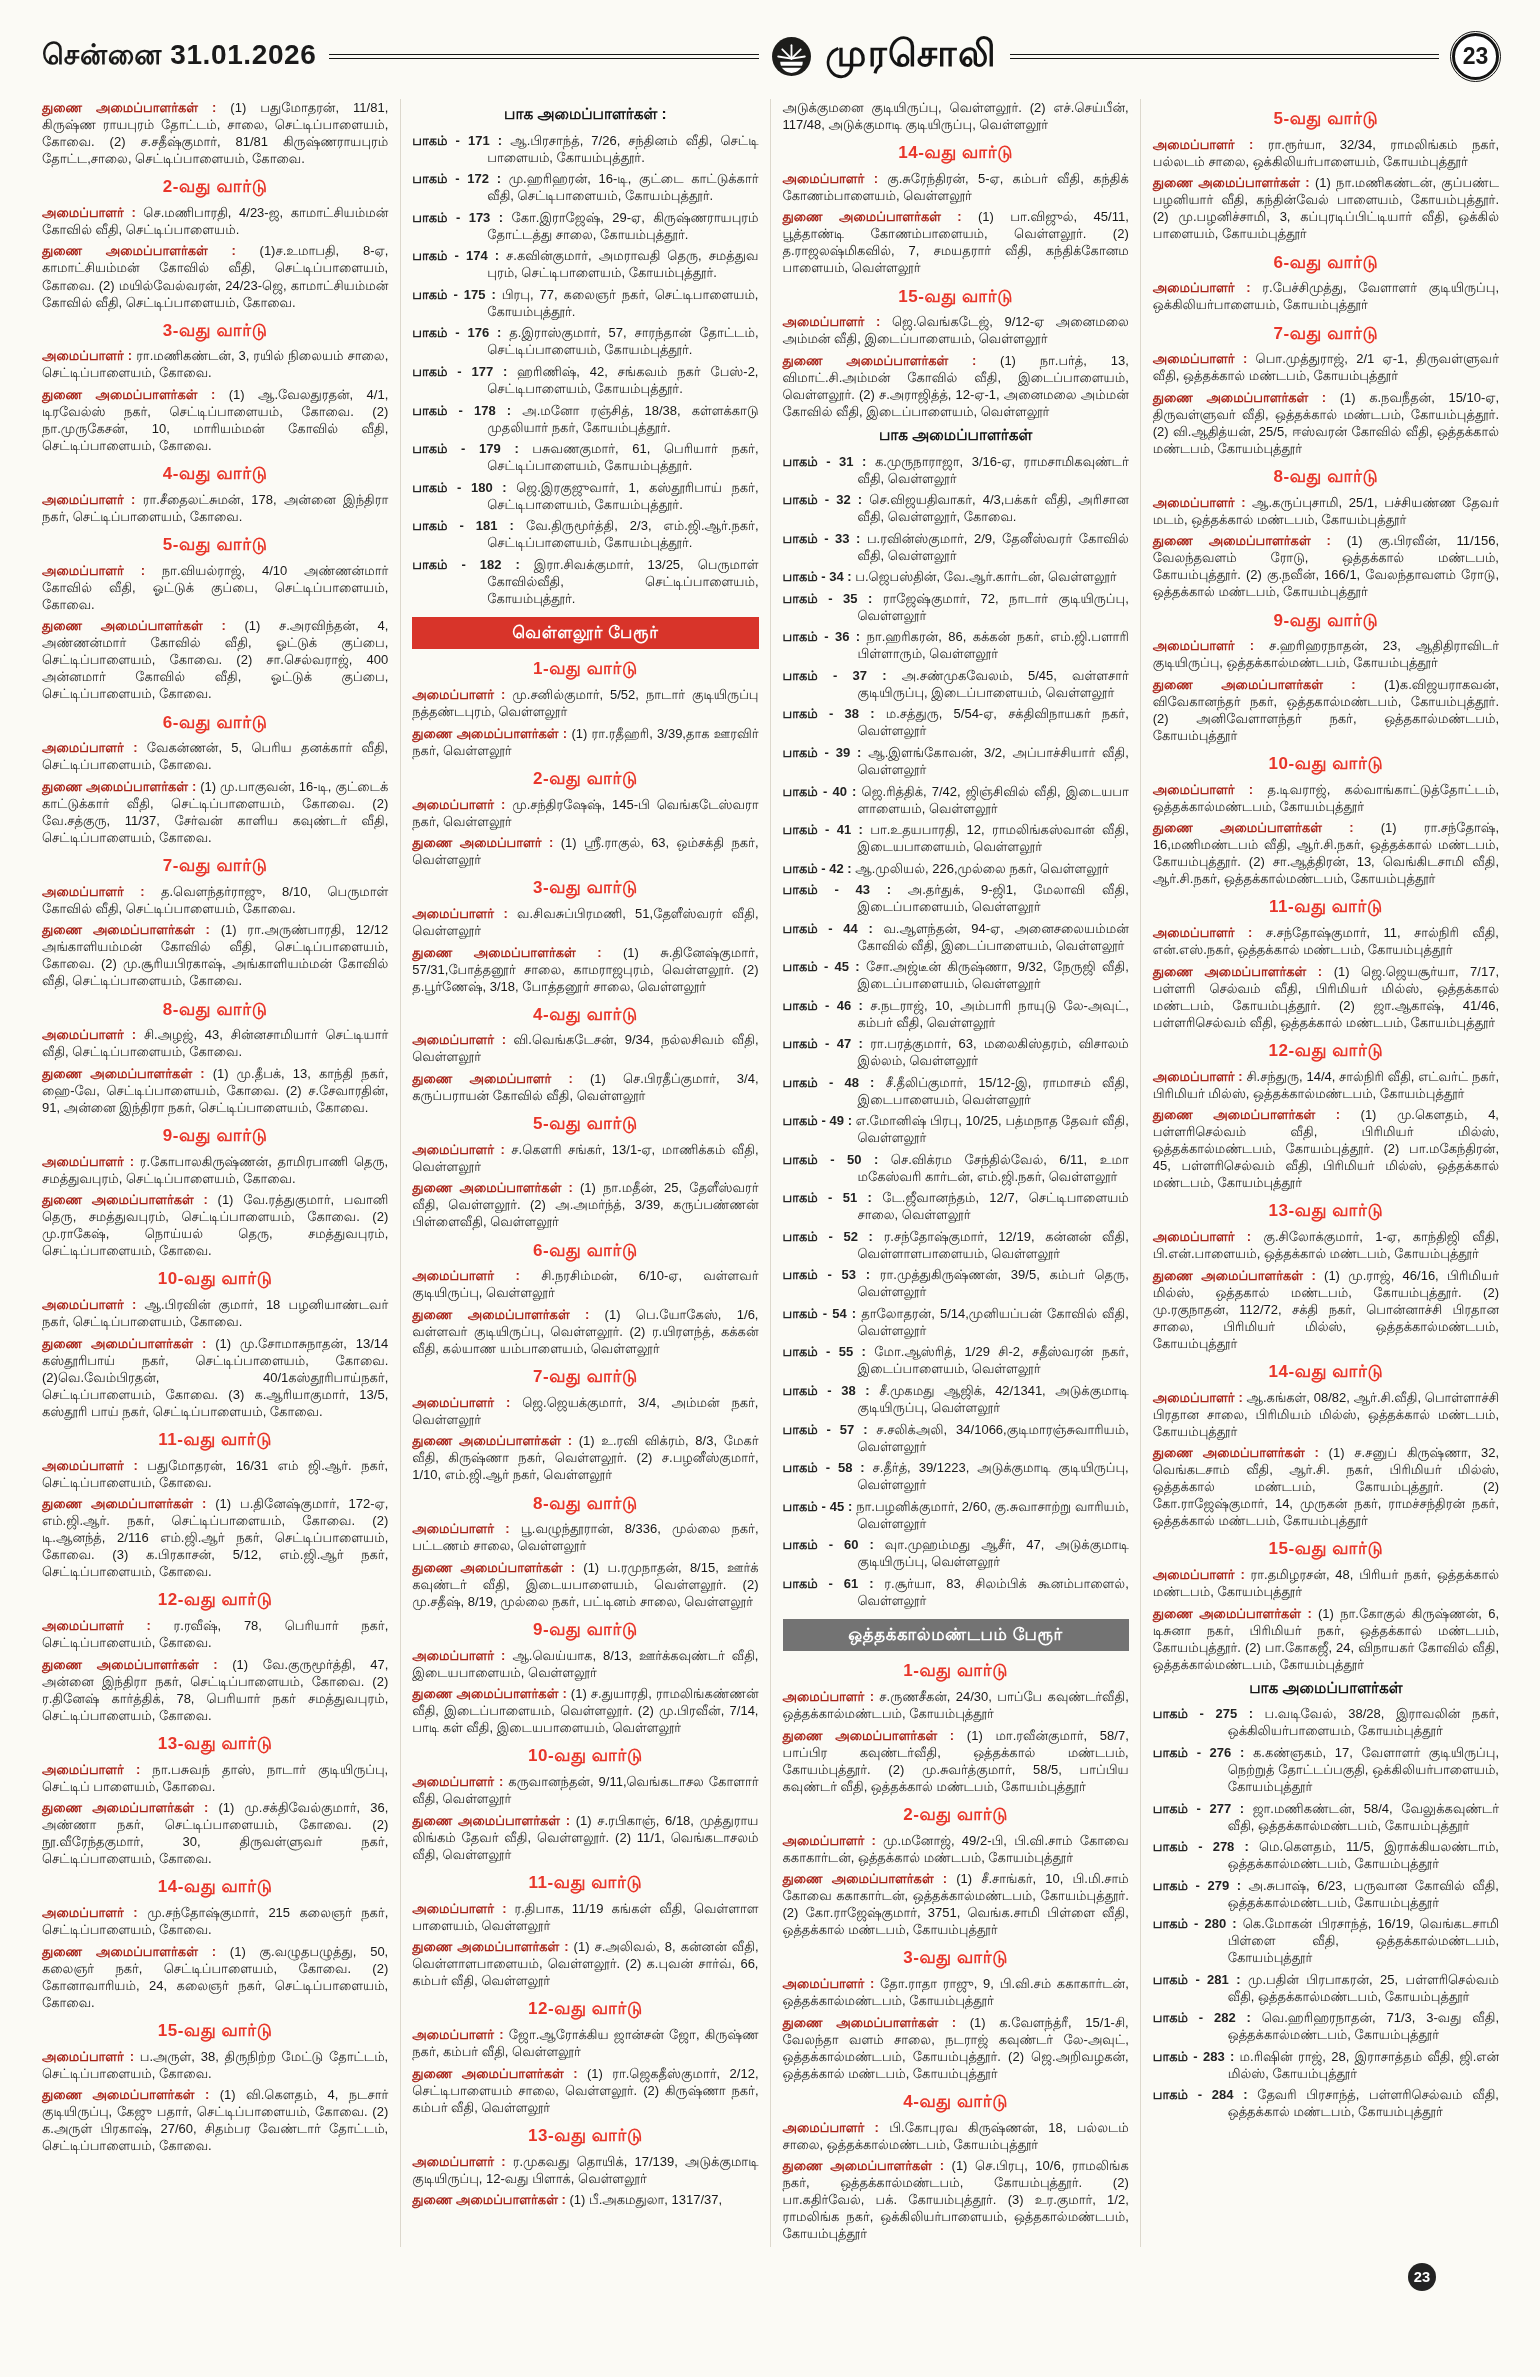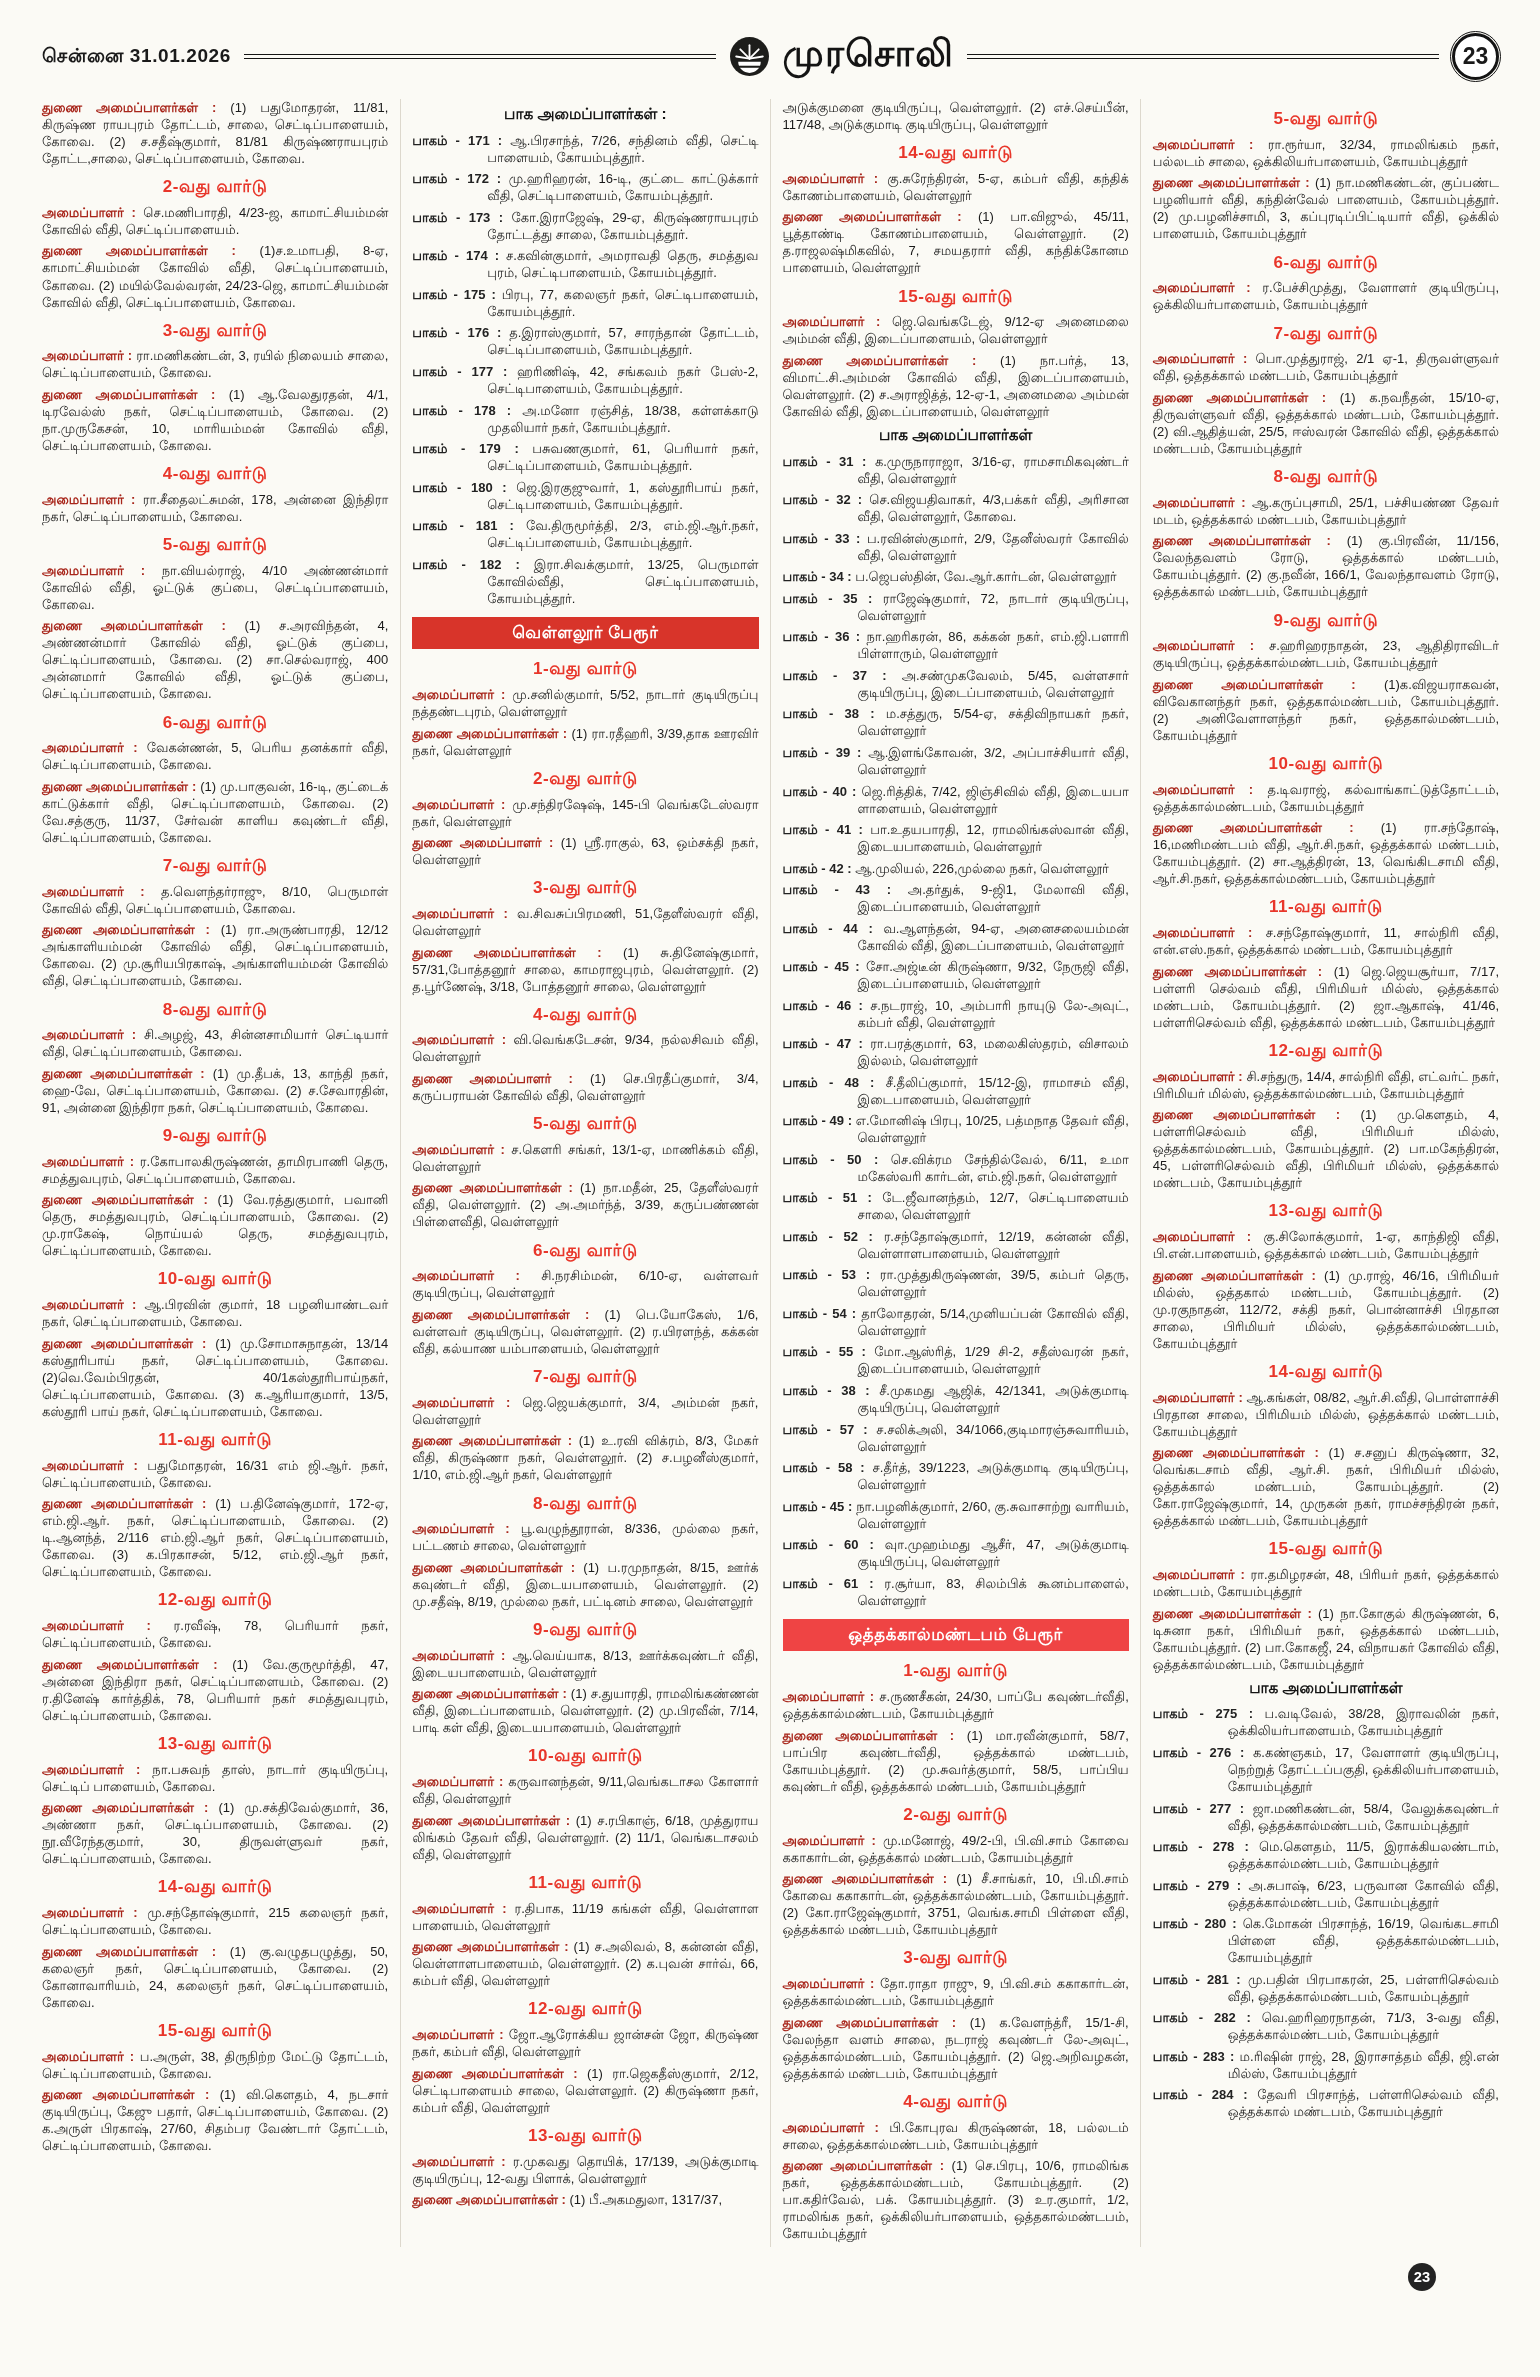--- a/index.html
+++ b/index.html
@@ -4,21 +4,21 @@
 <style>
   html,body{margin:0;padding:0;background:#e8e6e0;}
   .page{
     width:1541px;min-height:2377px;box-sizing:border-box;
     background:#fbfaf5;color:#1a1a1a;
     font-family:"Liberation Sans","DejaVu Sans",sans-serif;
     padding:33px 42px 19px;position:relative;
   }
   
   .folio{display:flex;align-items:center;gap:12.8px;margin-bottom:19px;}
-  .folio-date{font-weight:bold;font-size:19px;white-space:nowrap;letter-spacing:0.6px;}
+  .folio-date{font-weight:bold;font-size:28px;white-space:nowrap;letter-spacing:0.6px;}
   .rule{flex:1;height:5.1px;border-top:1.9px solid #141414;border-bottom:1.9px solid #141414;box-sizing:border-box;}
   .emblem{width:41px;height:41px;flex:0 0 auto;display:block;}
   .masthead{font-weight:bold;font-size:37px;white-space:nowrap;letter-spacing:1.3px;color:#141414;}
   .pagenum-circle{
     width:41px;height:41px;border:3.2px solid #141414;border-radius:50%;
     outline:1.9px solid #141414;outline-offset:1.9px;background:#fff;
     display:flex;align-items:center;justify-content:center;
     font-weight:bold;font-size:23px;flex:0 0 auto;
   }
   
@@ -209,21 +209,21 @@
         <p class="part"><span class="plbl">பாகம் - 52 : </span>ர.சந்தோஷ்குமார், 12/19, கன்னன் வீதி, வெள்ளாளபாளையம், வெள்ளலூர்</p>
         <p class="part"><span class="plbl">பாகம் - 53 : </span>ரா.முத்துகிருஷ்ணன், 39/5, கம்பர் தெரு, வெள்ளலூர்</p>
         <p class="part"><span class="plbl">பாகம் - 54 : </span>தாலோதரன், 5/14,முனியப்பன் கோவில் வீதி, வெள்ளலூர்</p>
         <p class="part"><span class="plbl">பாகம் - 55 : </span>மோ.ஆஸ்ரித், 1/29 சி-2, சதீஸ்வரன் நகர், இடைப்பாளையம், வெள்ளலூர்</p>
         <p class="part"><span class="plbl">பாகம் - 38 : </span>சீ.முகமது ஆஜிக், 42/1341, அடுக்குமாடி குடியிருப்பு, வெள்ளலூர்</p>
         <p class="part"><span class="plbl">பாகம் - 57 : </span>ச.சலிக்அலி, 34/1066,குடிமாரஞ்சுவாரியம், வெள்ளலூர்</p>
         <p class="part"><span class="plbl">பாகம் - 58 : </span>ச.தீர்த், 39/1223, அடுக்குமாடி குடியிருப்பு, வெள்ளலூர்</p>
         <p class="part"><span class="plbl">பாகம் - 45 : </span>நா.பழனிக்குமார், 2/60, கு.சுவாசாற்று வாரியம், வெள்ளலூர்</p>
         <p class="part"><span class="plbl">பாகம் - 60 : </span>வுா.முஹம்மது ஆசீர், 47, அடுக்குமாடி குடியிருப்பு, வெள்ளலூர்</p>
         <p class="part"><span class="plbl">பாகம் - 61 : </span>ர.சூர்யா, 83, சிலம்பிக் கூனம்பாளைல், வெள்ளலூர்</p>
-        <div class="banner" style="background: #ef4444;">ஒத்தக்கால்மண்டபம் பேரூர்</div>
+        <div class="banner" style="background: #737373;">ஒத்தக்கால்மண்டபம் பேரூர்</div>
         <h3 class="ward" style="color: rgb(232, 54, 42);">1-வது வார்டு</h3>
         <p class="entry"><span class="lbl" style="color: rgb(168, 38, 27);">அமைப்பாளர் : </span>ச.ருணசீகன், 24/30, பாப்பே கவுண்டர்வீதி, ஒத்தக்கால்மண்டபம், கோயம்புத்தூர்</p>
         <p class="entry"><span class="lbl" style="color: rgb(168, 38, 27);">துணை அமைப்பாளர்கள் : </span>(1) மா.ரவீன்குமார், 58/7, பாப்பிர கவுண்டர்வீதி, ஒத்தக்கால் மண்டபம், கோயம்புத்தூர். (2) மு.சுவர்த்குமார், 58/5, பாப்பிய கவுண்டர் வீதி, ஒத்தக்கால் மண்டபம், கோயம்புத்தூர்</p>
         <h3 class="ward" style="color: rgb(232, 54, 42);">2-வது வார்டு</h3>
         <p class="entry"><span class="lbl" style="color: rgb(168, 38, 27);">அமைப்பாளர் : </span>மு.மனோஜ், 49/2-பி, பி.வி.சாம் கோவை ககாகார்டன், ஒத்தக்கால் மண்டபம், கோயம்புத்தூர்</p>
         <p class="entry"><span class="lbl" style="color: rgb(168, 38, 27);">துணை அமைப்பாளர்கள் : </span>(1) சீ.சாங்கர், 10, பி.மி.சாம் கோவை ககாகார்டன், ஒத்தக்கால்மண்டபம், கோயம்புத்தூர். (2) கோ.ராஜேஷ்குமார், 3751, வெங்க.சாமி பிள்ளை வீதி, ஒத்தக்கால் மண்டபம், கோயம்புத்தூர்</p>
         <h3 class="ward" style="color: rgb(232, 54, 42);">3-வது வார்டு</h3>
         <p class="entry"><span class="lbl" style="color: rgb(168, 38, 27);">அமைப்பாளர் : </span>தோ.ராதா ராஜு, 9, பி.வி.சம் ககாகார்டன், ஒத்தக்கால்மண்டபம், கோயம்புத்தூர்</p>
         <p class="entry"><span class="lbl" style="color: rgb(168, 38, 27);">துணை அமைப்பாளர்கள் : </span>(1) க.வேளந்த்ரீ, 15/1-சி, வேலந்தா வளம் சாலை, நடராஜ் கவுண்டர் லே-அவுட், ஒத்தக்கால்மண்டபம், கோயம்புத்தூர். (2) ஜெ.அறிவழகன், ஒத்தக்கால் மண்டபம், கோயம்புத்தூர்</p>
         <h3 class="ward" style="color: rgb(232, 54, 42);">4-வது வார்டு</h3>

